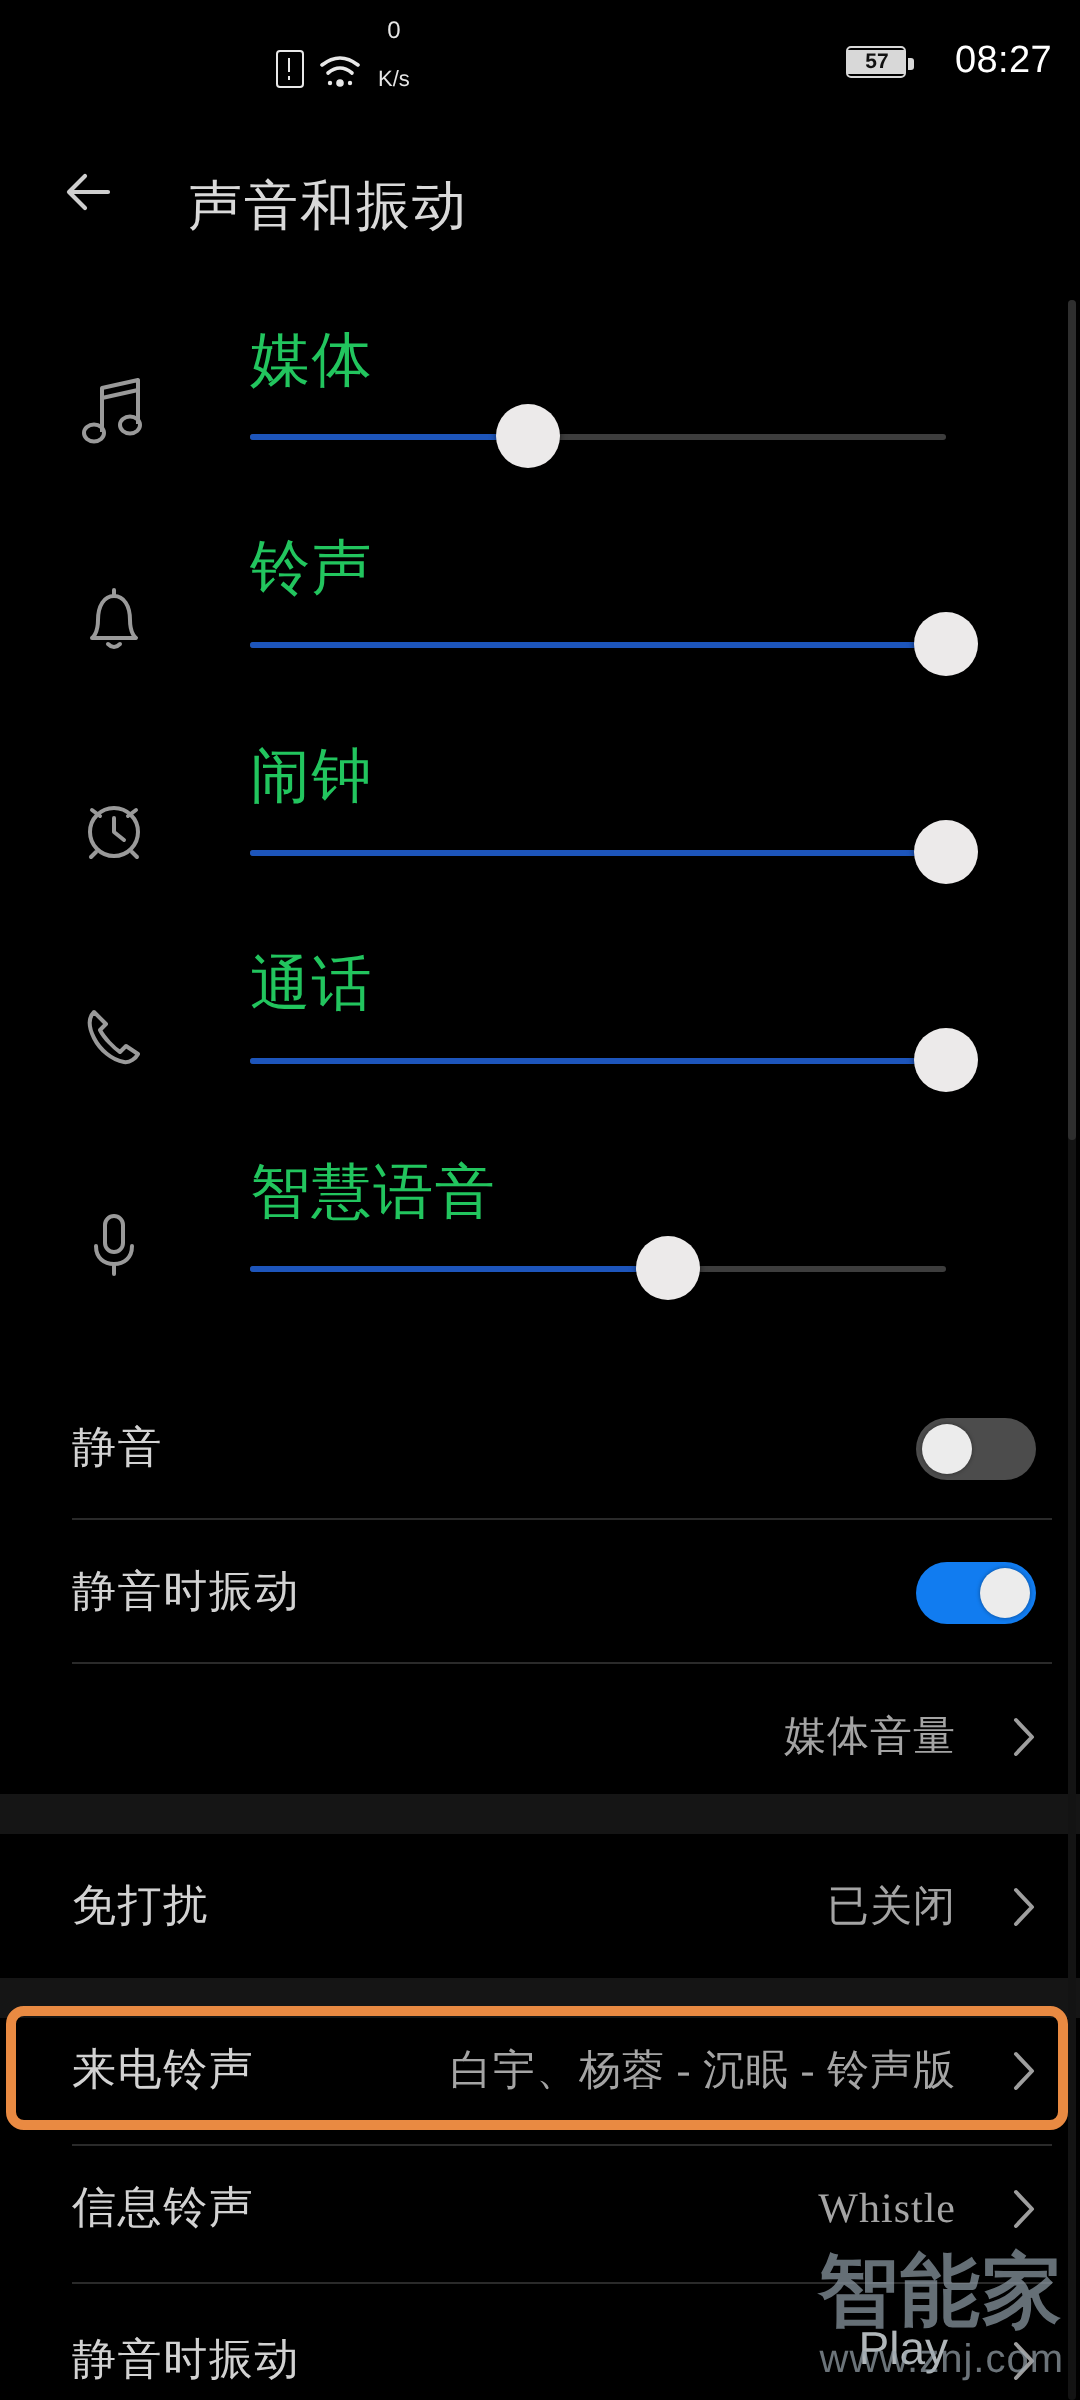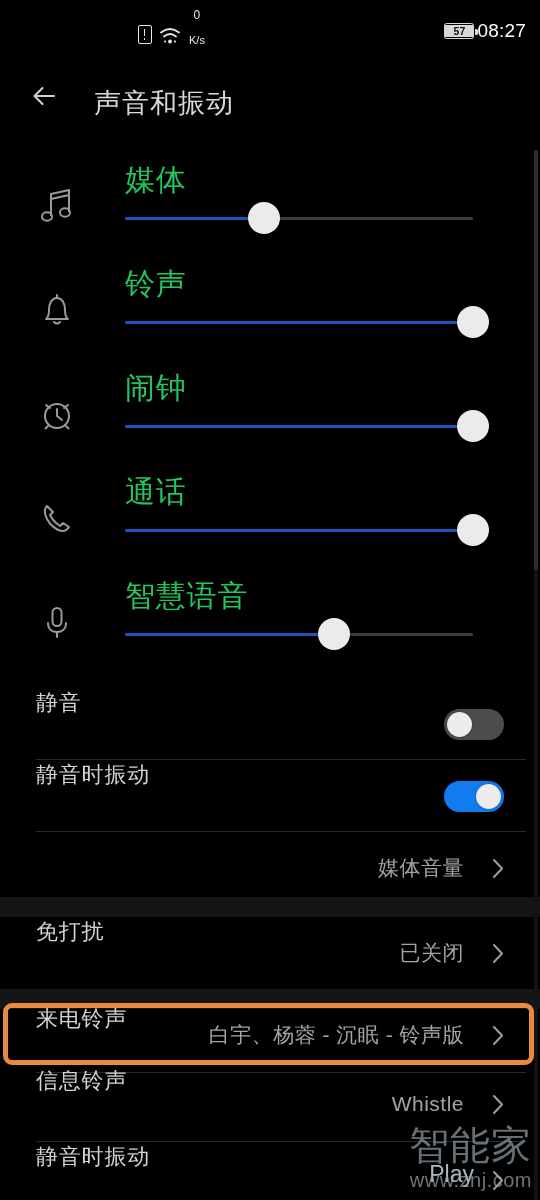--- a/index.html
+++ b/index.html
@@ -23,21 +23,21 @@
   .sb-simcard:before { content:""; position:absolute; left:4.6px; top:3px; width:1.8px; height:7px;
       background:#e8e8e8; }
   .sb-simcard:after { content:""; position:absolute; left:4.6px; top:12px; width:1.8px; height:1.8px;
       background:#e8e8e8; }
   .sb-wifi { width:22px; height:19px; position:relative; margin-bottom:1px; }
   .sb-speed { display:flex; flex-direction:column; align-items:center; line-height:1;
       margin-bottom:0px; margin-left:1px; }
   .sb-speed .num { font-size:12px; color:#e6e6e6; }
   .sb-speed .unit { font-size:11px; color:#e6e6e6; margin-top:14px; }
   .sb-right { position:absolute; right:14px; top:0; height:62px;
-      display:flex; align-items:center; gap:3px; }
+      display:flex; align-items:center; gap:24px; }
   .sb-batt { position:relative; width:30px; height:16px; border:1.7px solid #d8d8d8;
       border-radius:2.5px; display:flex; align-items:center; justify-content:center; }
   .sb-batt:after { content:""; position:absolute; right:-4.5px; top:4.5px; width:3px; height:6px;
       background:#d8d8d8; border-radius:0 1.5px 1.5px 0; }
   .sb-batt span { font-size:10.5px; color:#111; background:#d8d8d8; line-height:12px;
       padding:0 1px; width:100%; text-align:center; font-weight:bold; }
   .sb-time { font-size:19px; color:#fff; letter-spacing:0.2px; }
 
   
   .titlebar { position:absolute; top:62px; left:0; width:540px; height:82px;
@@ -56,22 +56,22 @@
   .sl-track { position:absolute; left:0; top:1.5px; width:100%; height:3px;
       background:#3d3d3d; border-radius:2px; }
   .sl-fill { position:absolute; left:0; top:1.5px; height:3px; background:#1d55bb;
       border-radius:2px; }
   .sl-thumb { position:absolute; top:-13px; width:32px; height:32px; border-radius:50%;
       background:#eceaea; margin-left:-16px;
       box-shadow:0 0 3px rgba(0,0,0,0.55); }
 
   
   .list-block { position:absolute; left:0; width:540px; }
-  .row { position:relative; height:72px; display:flex; 
-      padding:0 36px 0 36px; }
+  .row { position:relative; height:72px; display:flex; align-items:center;
+      padding:0 22px 0 36px;font-family:Liberation Serif, serif; }
   .row-label { font-size:22px; color:#d2d2d2; letter-spacing:0.8px; }
   .row-right { margin-left:auto; display:flex; align-items:center; gap:28px; }
   .row-value { font-size:21px; color:#a4a4a4; letter-spacing:0.5px; }
   .chev { width:12px; height:21px; position:relative; }
   .divider { position:absolute; left:36px; right:14px; height:1px; background:#2a2a2a; }
 
   .toggle { width:60px; height:31px; border-radius:16px; position:relative; }
   .toggle.off { background:#4c4c4c; }
   .toggle.on { background:#117cf0; }
   .toggle .knob { position:absolute; top:3px; width:25px; height:25px; border-radius:50%;
@@ -87,21 +87,21 @@
 
   
   .scrollbar-track { position:absolute; right:2px; top:150px; width:4px; height:1050px;
       background:#131313; border-radius:2px; }
   .scrollbar-thumb { position:absolute; right:2px; top:150px; width:4px; height:420px;
       background:#2e2e2e; border-radius:2px; }
 
   
   .watermark { position:absolute; right:6px; bottom:6px; width:160px; height:76px;
       pointer-events:none; }
-  .wm-cn { position:absolute; right:2px; top:0px; font-size:40px; font-weight:normal;
+  .wm-cn { position:absolute; right:2px; top:0px; font-size:40px; font-weight:bold;
       color:#8d9aa4; opacity:0.72; letter-spacing:1px;
       font-family:"DejaVu Sans",sans-serif; }
   .wm-url { position:absolute; right:2px; bottom:2px; font-size:20px; color:#9aa6ae;
       opacity:0.7; letter-spacing:0.5px;margin-left:16px; }
   .wm-play { position:absolute; right:60px; bottom:6px; font-size:23px; color:#cfd6da;
       opacity:0.85; }
 </style>
 </head>
 <body>
 

